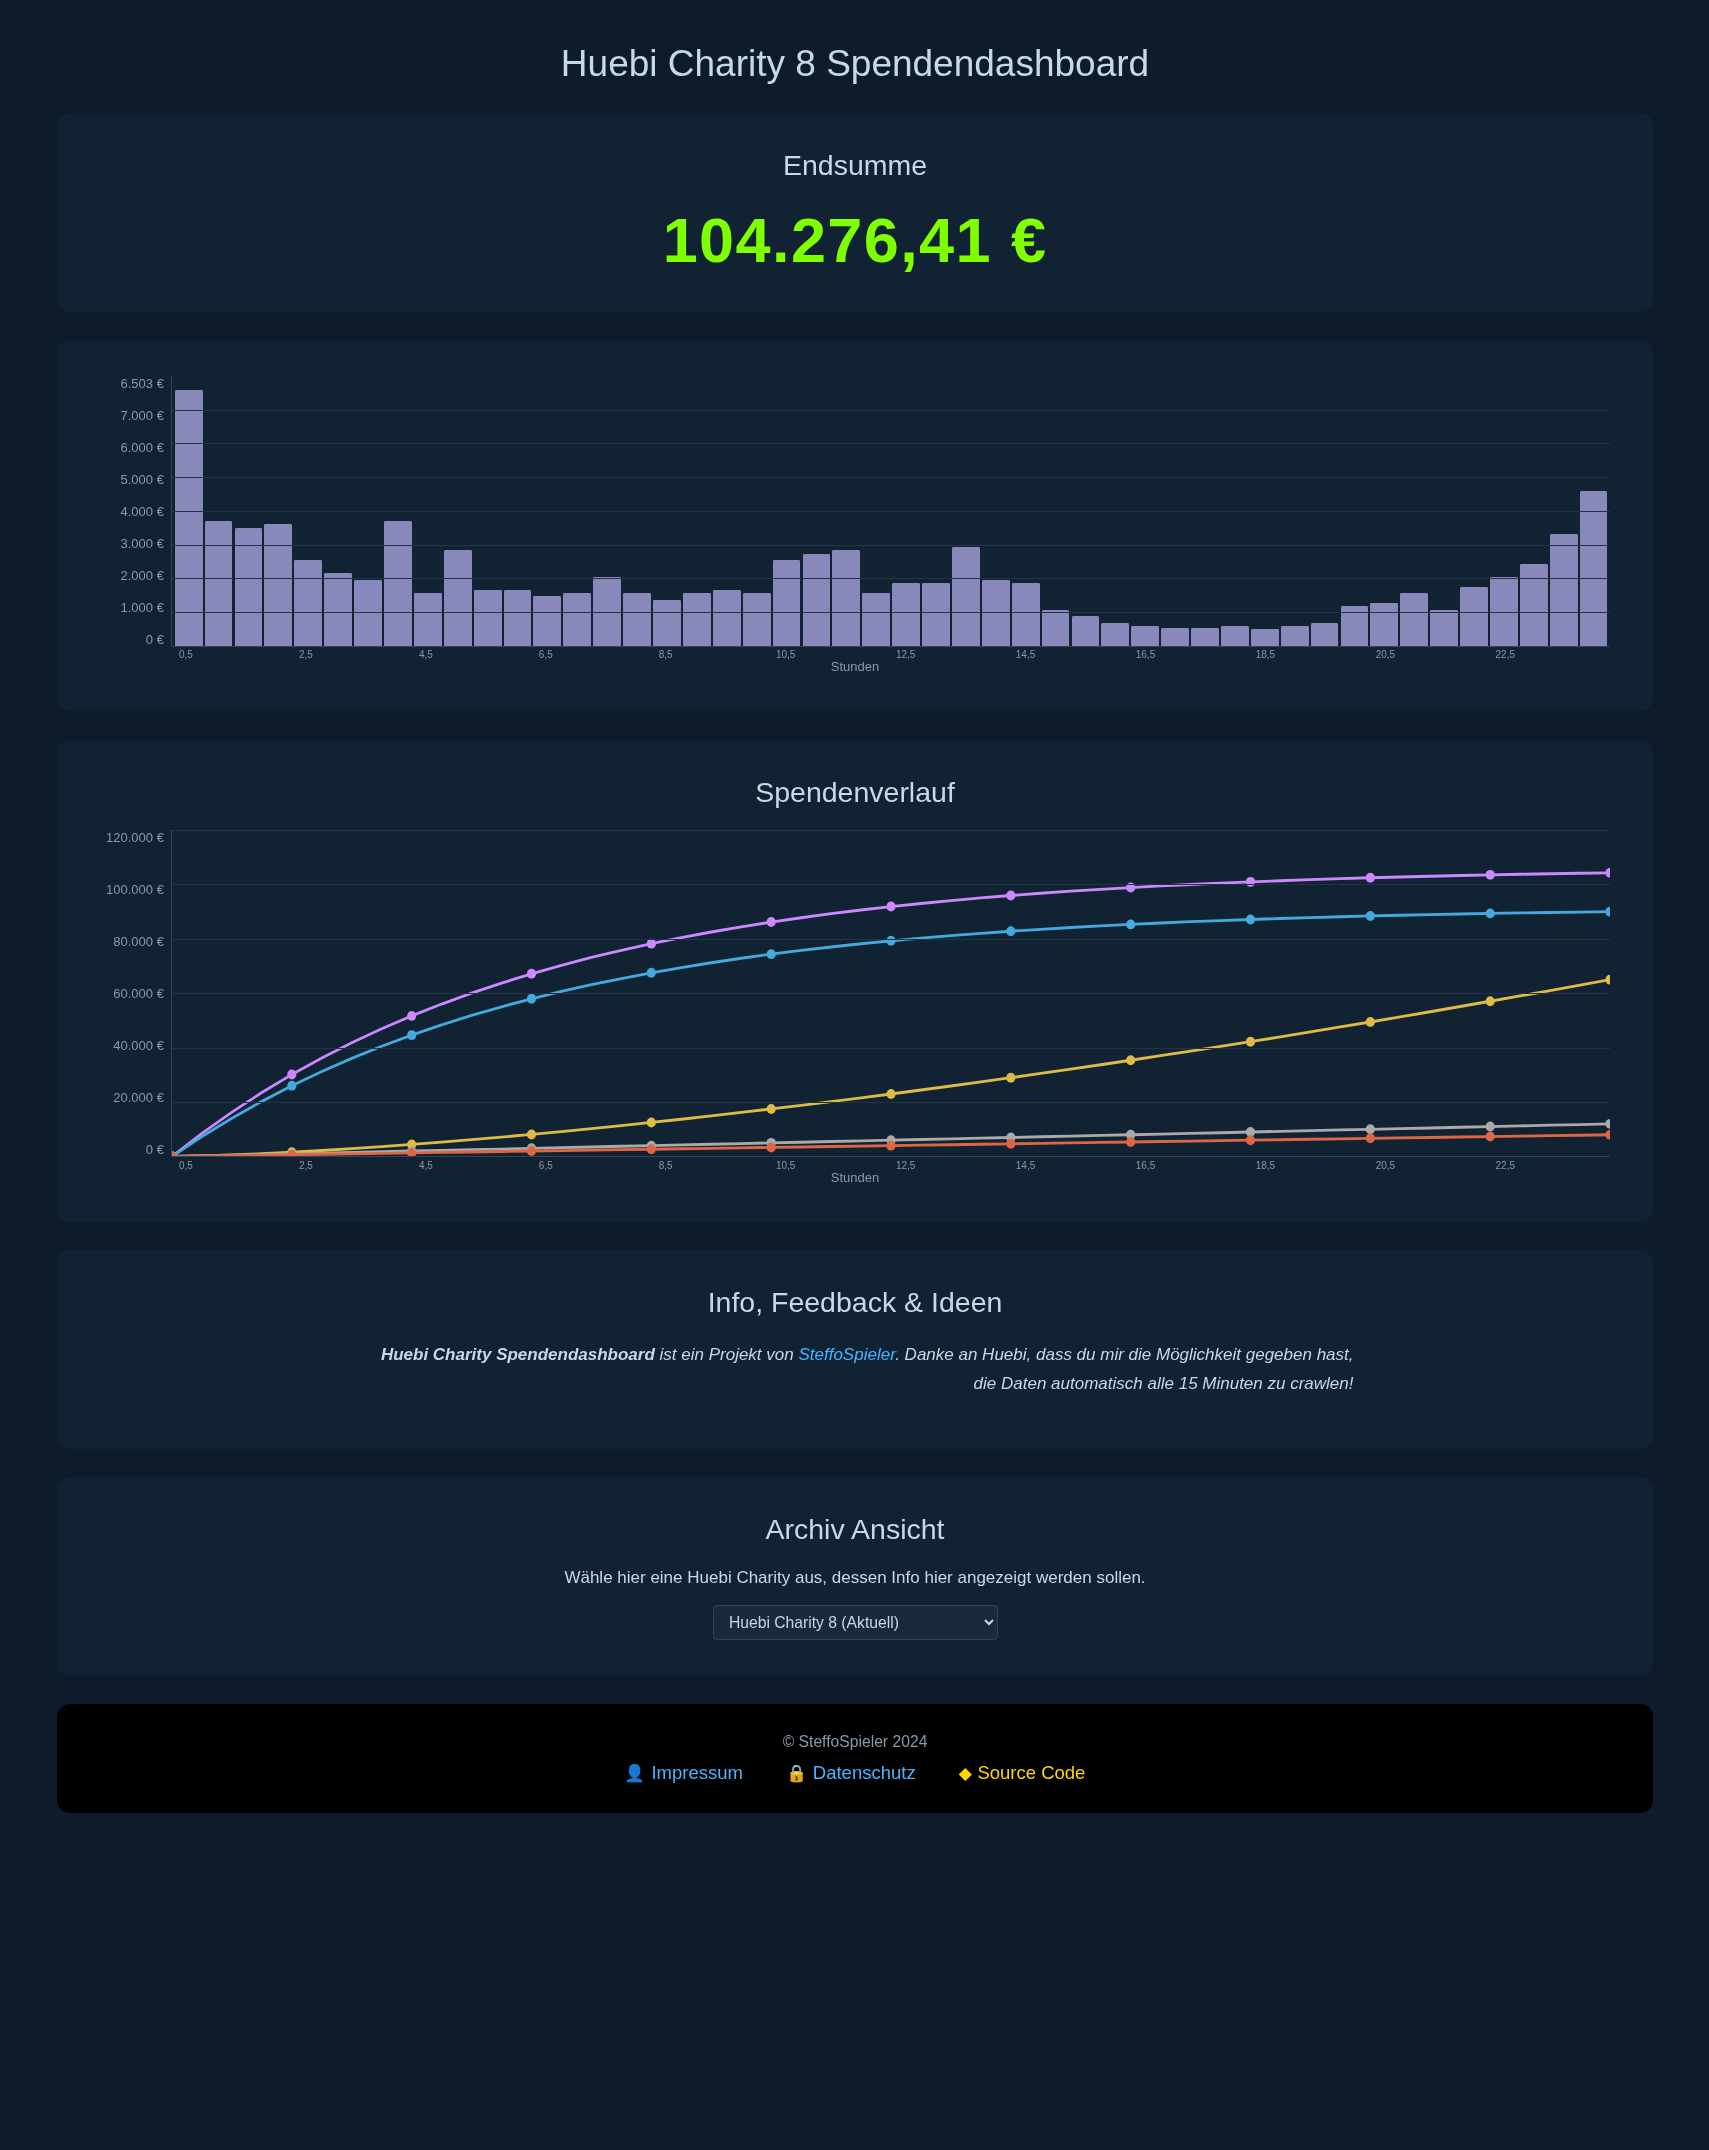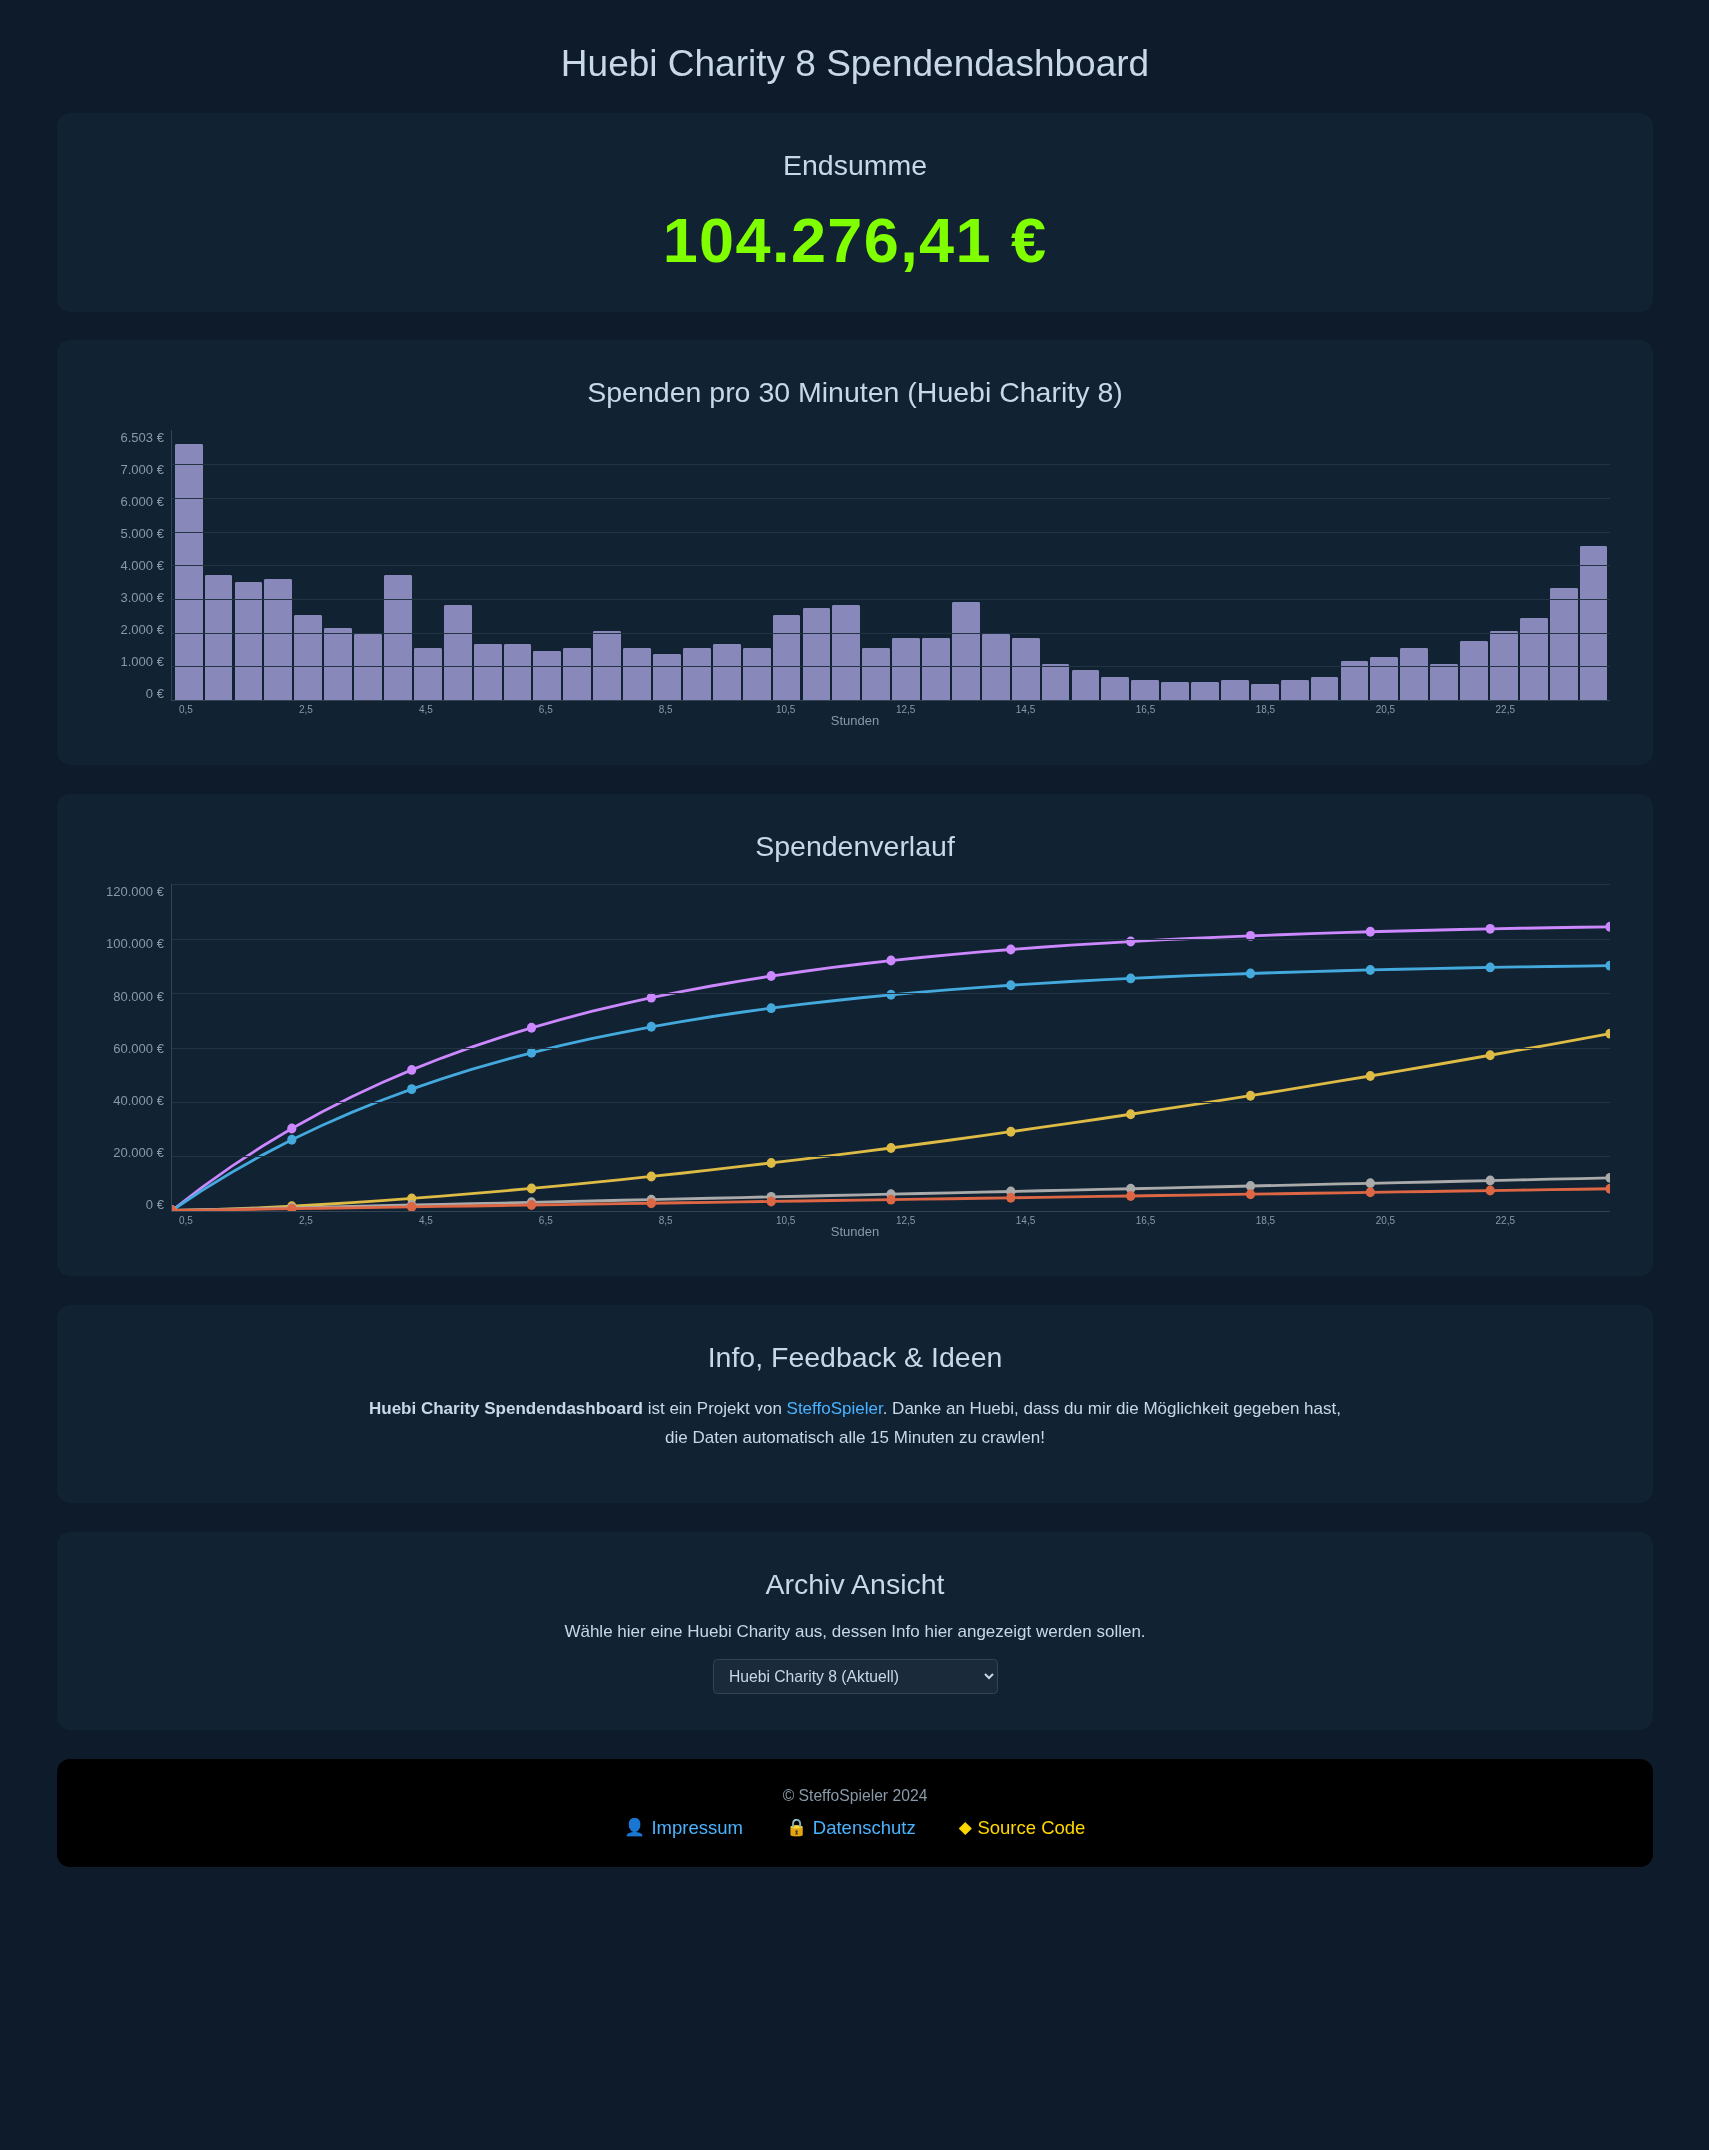--- a/index.html
+++ b/index.html
@@ -101,26 +101,27 @@
       color: #8899aa;
       overflow: hidden;
     }
     
     .line-chart-svg {
       width: 100%;
       height: 100%;
     }
     
     .info-text {
-      text-align: center;
+      text-align: right;
       font-size: 17px;
       line-height: 1.7;
       color: #c8d8e8;
       max-width: 997px;
       margin: 0 auto 14.2px auto;
+      font-style: italic;
     }
     .info-text a, .info-link {
       color: #4ab3ff;
       text-decoration: none;
     }
     .info-text strong {
       font-weight: 700;
     }
     
     .archiv-subtitle {
@@ -185,21 +186,20 @@
 <body>
 
 <h1 class="page-title">Huebi Charity 8 Spendendashboard</h1>
 
 <div class="card">
   <div class="card-title">Endsumme</div>
   <div class="endsumme-value">104.276,41 €</div>
 </div>
 
 <div class="card">
-  <div class="card-title">Spenden pro 30 Minuten (Huebi Charity 8)</div>
   <div class="chart-wrapper">
 
     <div class="chart-y-axis">
       <span>6.503 €</span>
       <span>7.000 €</span>
       <span>6.000 €</span>
       <span>5.000 €</span>
       <span>4.000 €</span>
       <span>3.000 €</span>
       <span>2.000 €</span>

